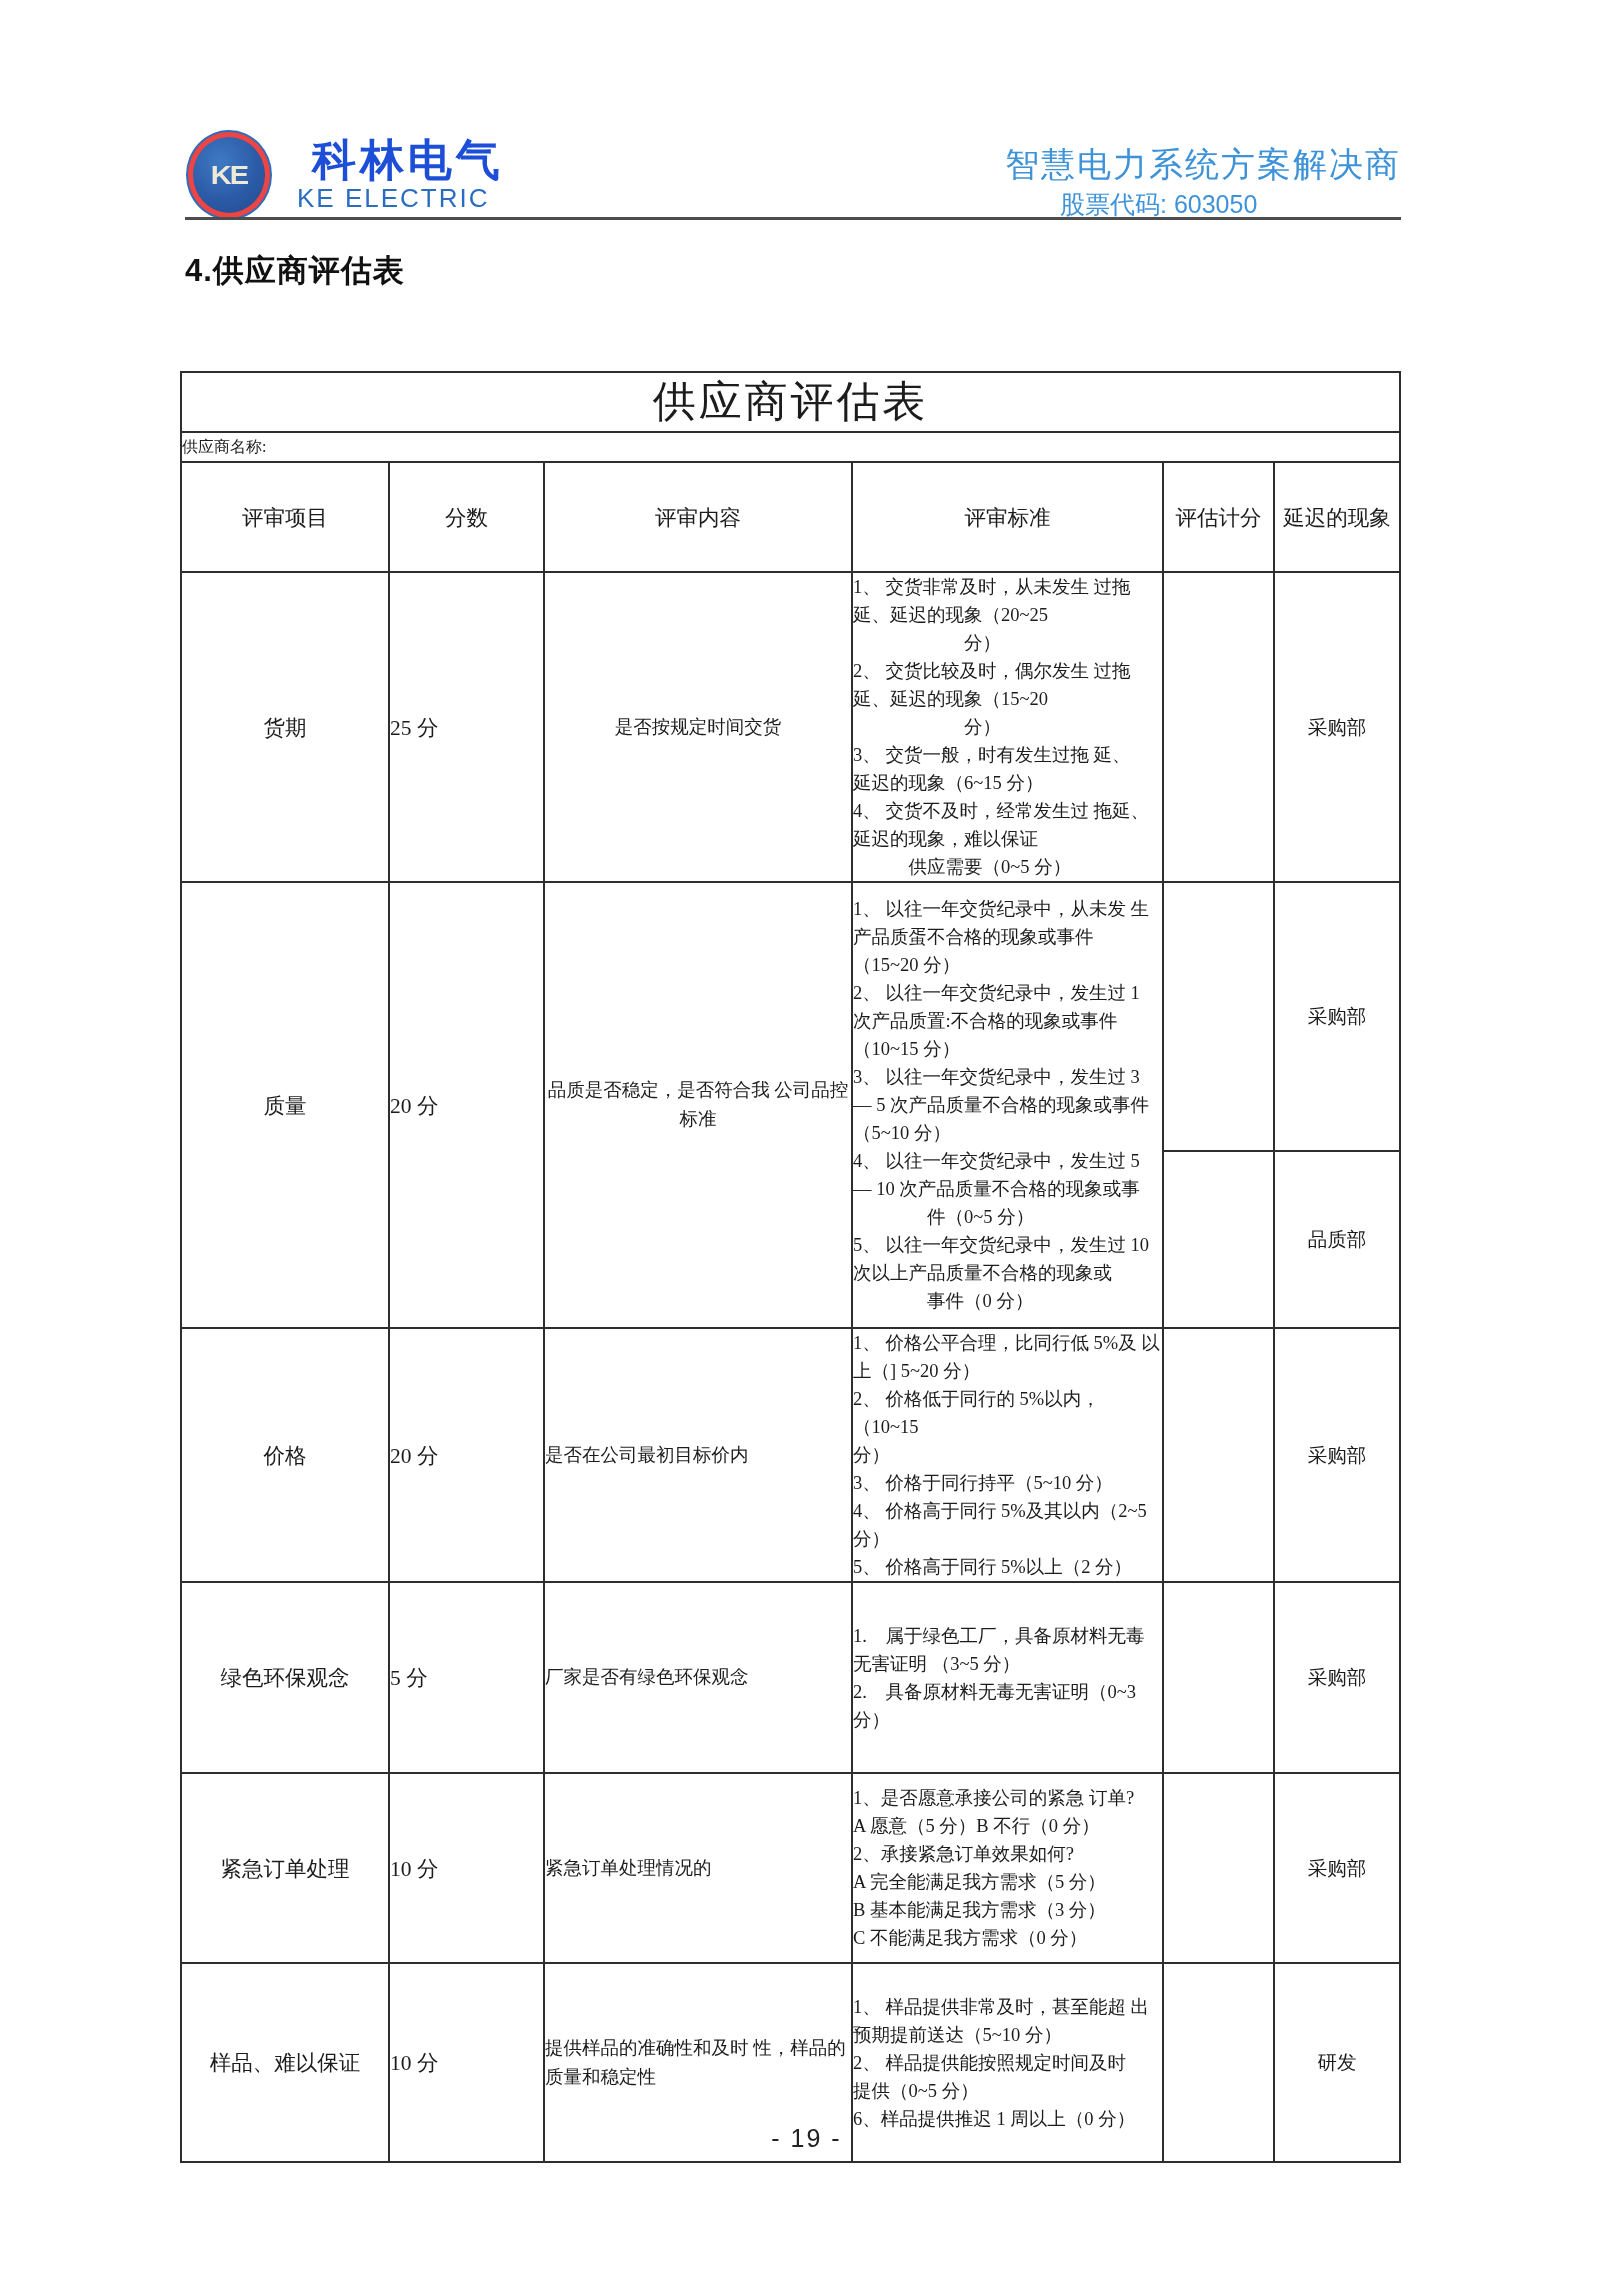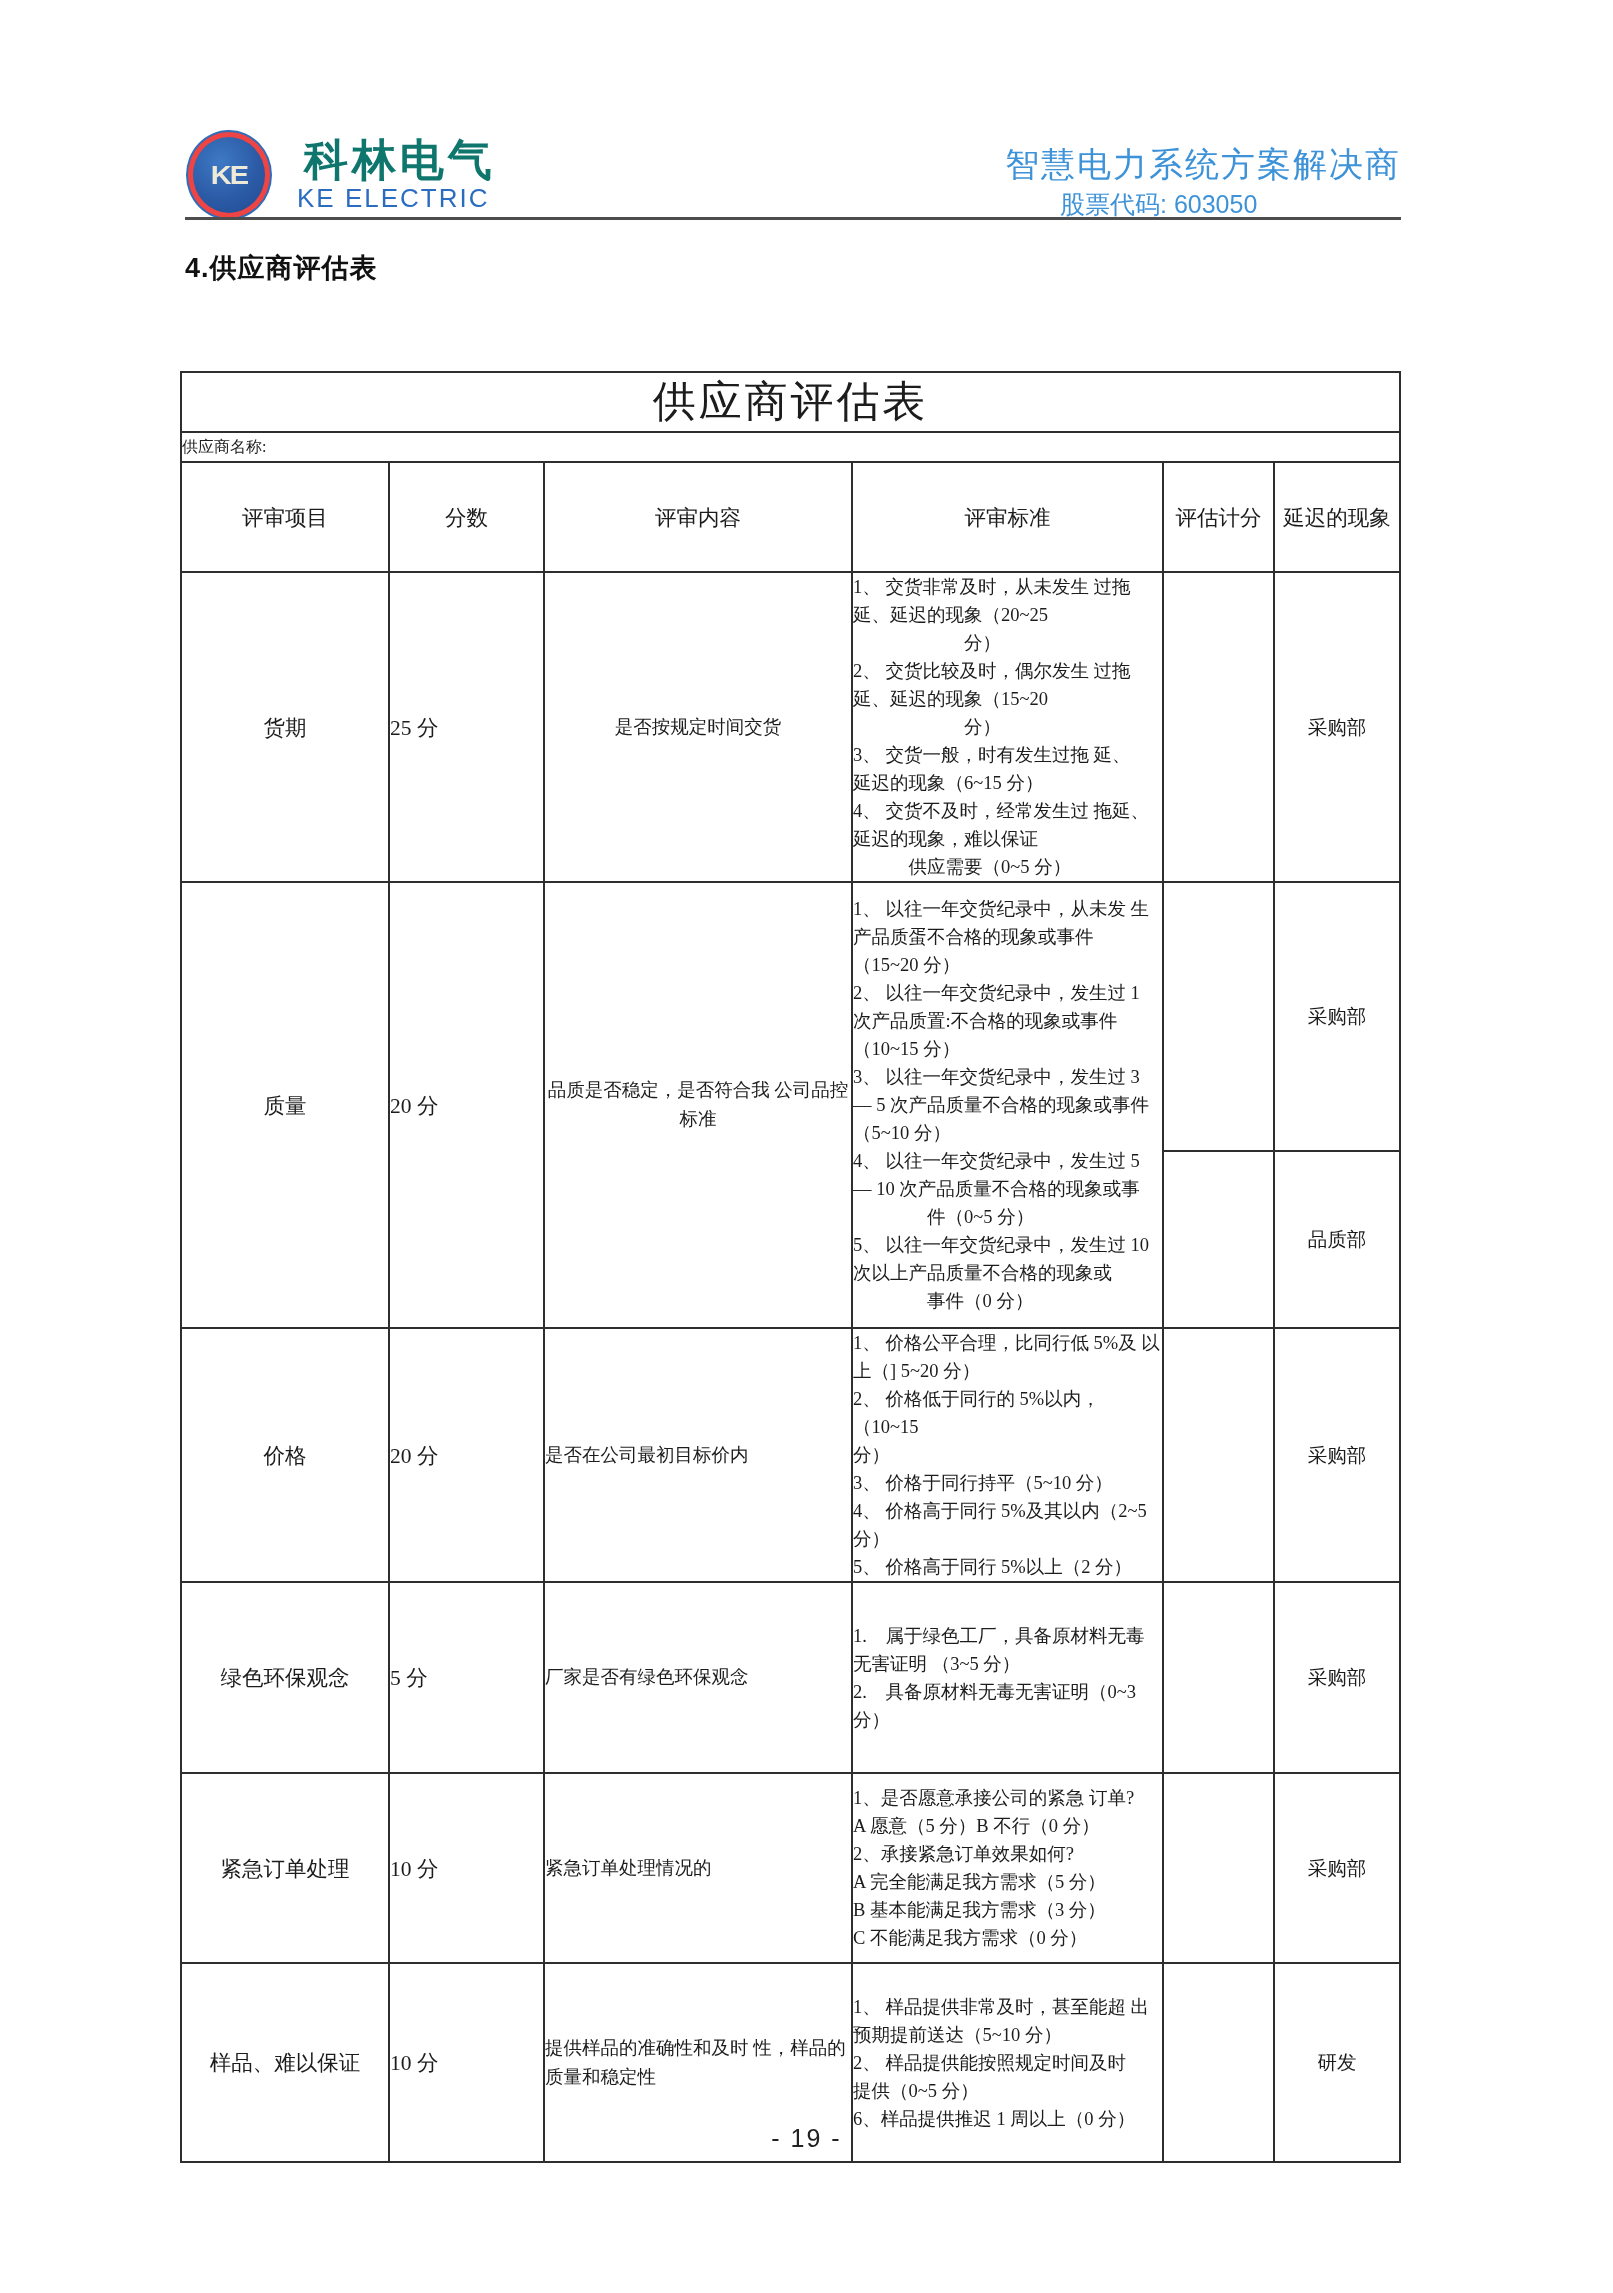--- a/index.html
+++ b/index.html
@@ -23,24 +23,24 @@
     width:72px; height:76px; border-radius:50%;
     background:radial-gradient(circle at 38% 32%, #3e79c4 0%, #2c5ba6 55%, #1f4a90 100%);
     display:flex; align-items:center; justify-content:center;
   }
   .logo-inner span {
     color:#efe9d8; font-family:"Liberation Sans", sans-serif;
     font-weight:bold; font-size:29px; letter-spacing:-2px;
     transform:scaleY(0.9);
   }
   .brand-cn {
-    position:absolute; left:304px; top:135px;
+    position:absolute; left:312px; top:135px;
     font-family:"Liberation Sans", sans-serif;
     font-weight:bold; font-size:44px; line-height:49px;
-    letter-spacing:3.9px; color:#0f766e;
+    letter-spacing:3.9px; color:#1d4ed8;
   }
   .brand-en {
     position:absolute; left:297px; top:185px;
     font-family:"Liberation Sans", sans-serif;
     font-size:26px; line-height:27px; letter-spacing:2px; color:#2a6cc0;
   }
   .tagline {
     position:absolute; right:212px; top:146px;
     font-family:"Liberation Sans", sans-serif;
     font-size:34px; line-height:37px; letter-spacing:2px; color:#3e93d8;
@@ -51,21 +51,21 @@
     font-size:25px; line-height:27px; color:#3e93d8;
   }
   .rule {
     position:absolute; left:185px; top:217px;
     width:1216px; height:2.9px; background:#4d4d4d;
   }
   
   .section-title {
     position:absolute; left:185px; top:250px; margin:0;
     font-family:"Liberation Sans", sans-serif;
-    font-weight:bold; font-size:27px; color:#111;
+    font-weight:bold; font-size:31px; color:#111;
     letter-spacing:1px;
   }
   
   .eval-table-wrap { position:absolute; left:180px; top:327px; }
   table.eval {
     border-collapse:collapse; table-layout:fixed; width:1219px;
     font-family:"Liberation Serif", serif; color:#1c1c1c;margin-top:44px;
   }
   table.eval td {
     border:2px solid #2e2e2e;

